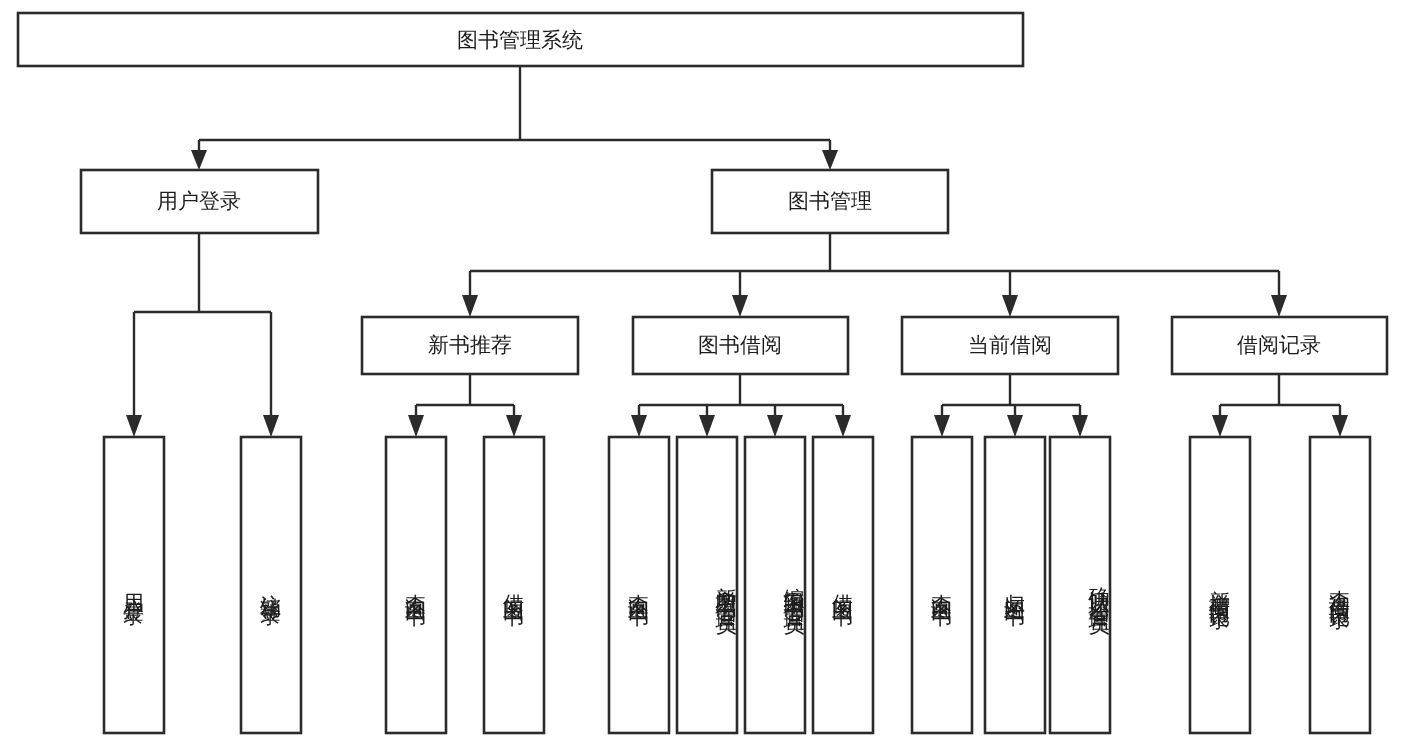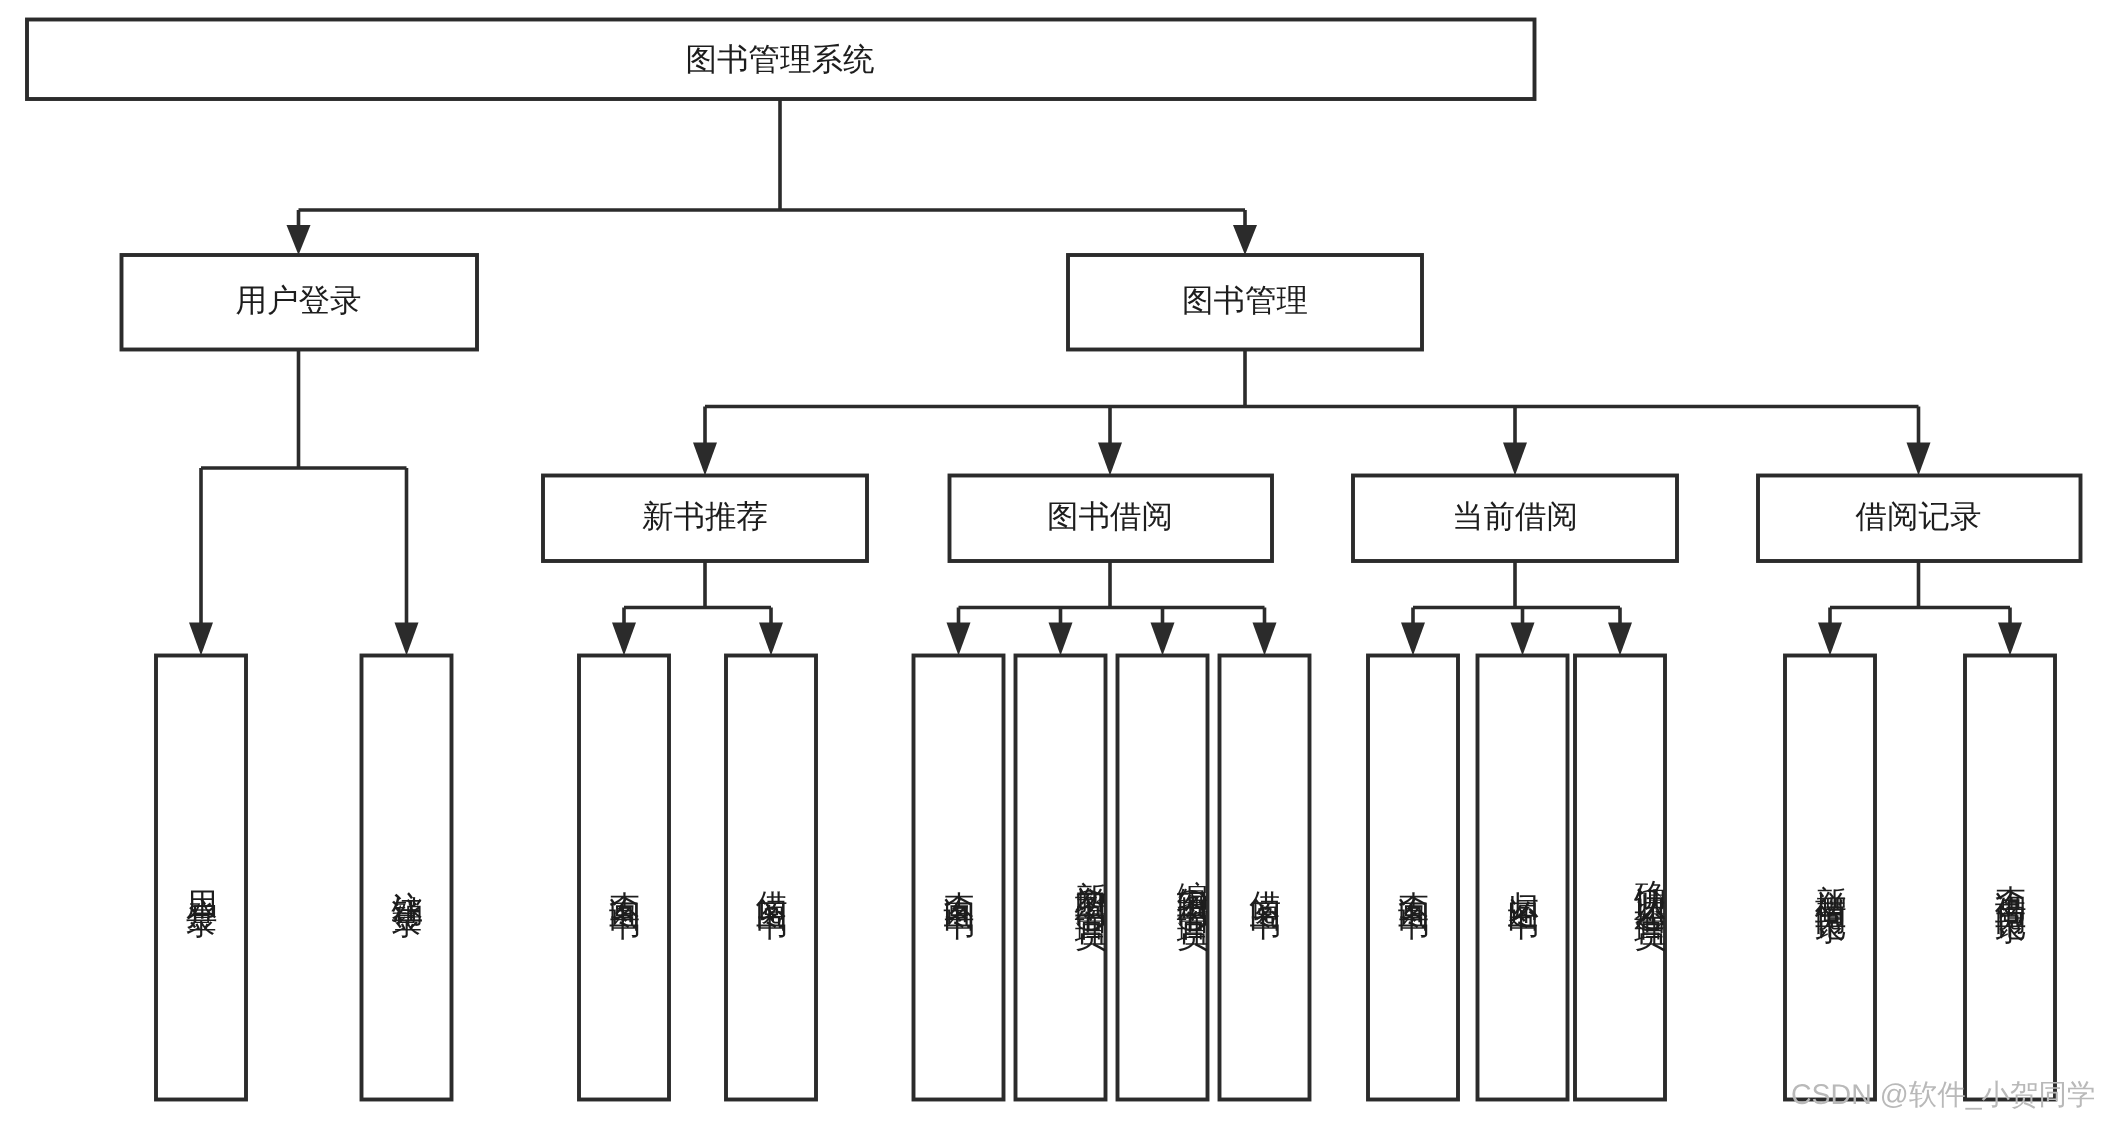--- a/index.html
+++ b/index.html
@@ -203,14 +203,13 @@
   <div class="leaf-label centered" style="left:609px; top:437px; width:60px; height:296px;">查询图书</div>
   <div class="leaf-label" style="left:677px; top:443px; width:60px; height:290px;">新增图书（管理员）</div>
   <div class="leaf-label" style="left:745px; top:443px; width:60px; height:290px;">编辑图书（管理员）</div>
   <div class="leaf-label centered" style="left:813px; top:437px; width:60px; height:296px;">借阅图书</div>
   <div class="leaf-label centered" style="left:912px; top:437px; width:60px; height:296px;">查询图书</div>
   <div class="leaf-label centered" style="left:985px; top:437px; width:60px; height:296px;">归还图书</div>
   <div class="leaf-label" style="left:1050px; top:443px; width:60px; height:290px;">确认归还（管理员）</div>
   <div class="leaf-label centered" style="left:1190px; top:437px; width:60px; height:296px;">新增借阅记录</div>
   <div class="leaf-label centered" style="left:1310px; top:437px; width:60px; height:296px;">查询借阅记录</div>
 
-  <div class="watermark">CSDN @软件_小贺同学</div>
 </div>
 
 </body></html>

